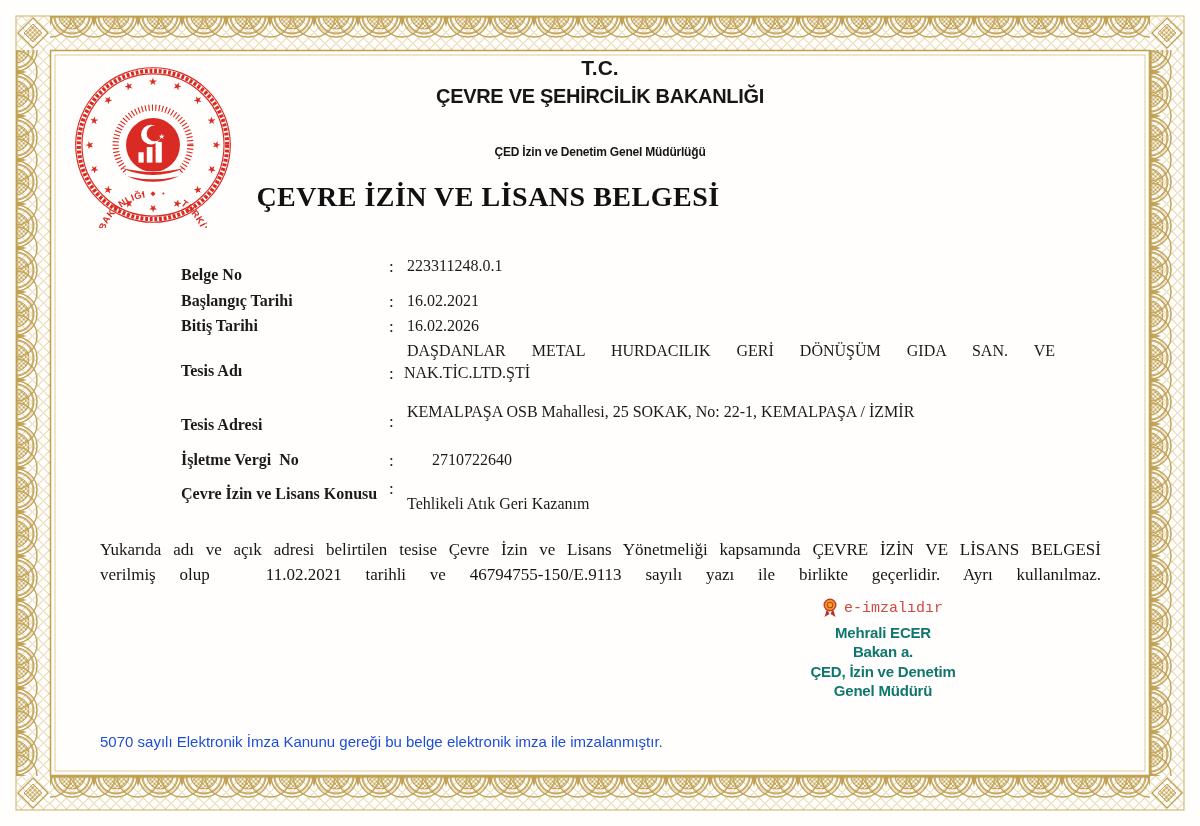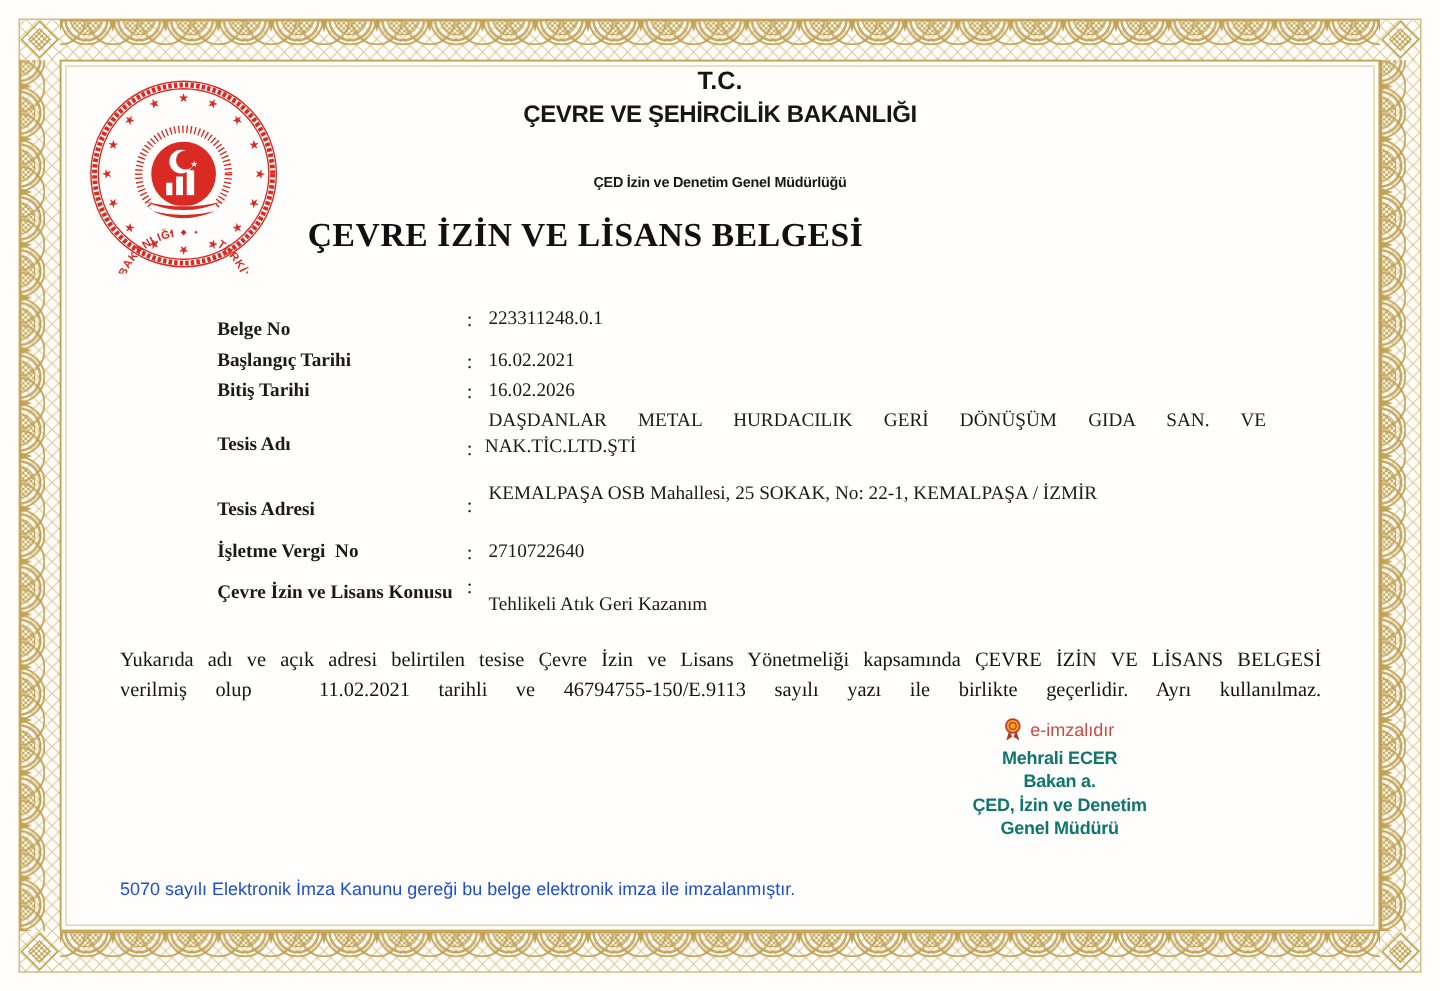--- a/index.html
+++ b/index.html
@@ -26,21 +26,21 @@
   .fvalue{position:absolute;left:407px;font-size:16px;color:#1a1a1a;white-space:pre;}
   .fjust{text-align:justify;text-align-last:justify;white-space:normal;}
 
   
   .pline{position:absolute;left:100px;width:1001px;font-size:17px;color:#141414;
          text-align:justify;text-align-last:justify;}
 
   
   .sig{position:absolute;left:760px;top:598px;width:246px;text-align:center;
        font-family:"Liberation Sans", sans-serif;}
-  .esign-row{display:flex;align-items:center;justify-content:center;gap:7px;height:20px;margin-bottom:5px;}
+  .esign-row{display:flex;align-items:center;justify-content:center;gap:7px;height:20px;margin-bottom:5px;font-family:Liberation Mono, monospace;}
   .esign-label{color:#cf4a42;font-size:15px;}
   .sig-name,.sig-line{font-weight:bold;font-size:15px;color:#0f766e;line-height:19.4px;letter-spacing:-0.2px;}
 
   
   .legal{position:absolute;left:100px;top:733px;font-family:"Liberation Sans", sans-serif;
          font-size:15px;color:#1d4ed8;}
 
   
   .seal{position:absolute;left:70px;top:62px;width:166px;height:166px;}
 </style>
@@ -184,21 +184,21 @@
     <div class="fvalue fjust" style="top:342px;width:648px;">DAŞDANLAR METAL HURDACILIK GERİ DÖNÜŞÜM GIDA SAN. VE</div>
     <span class="fcolon" style="top:364px;">:</span>
     <div class="fvalue" style="top:364px;left:400px;"> NAK.TİC.LTD.ŞTİ</div>
 
     <div class="flabel" style="top:416px;">Tesis Adresi</div>
     <span class="fcolon" style="top:412px;">:</span>
     <div class="fvalue" style="top:403px;">KEMALPAŞA OSB Mahallesi, 25 SOKAK, No: 22-1, KEMALPAŞA / İZMİR</div>
 
     <div class="flabel" style="top:451px;">İşletme Vergi  No</div>
     <span class="fcolon" style="top:451px;">:</span>
-    <div class="fvalue" style="top:451px;">2710722640</div>
+    <div class="fvalue" style="top:451px;margin-left:25px;">2710722640</div>
 
     <div class="flabel" style="top:485px;">Çevre İzin ve Lisans Konusu</div>
     <span class="fcolon" style="top:479px;">:</span>
     <div class="fvalue" style="top:495px;">Tehlikeli Atık Geri Kazanım</div>
   </div>
 
   <div class="pline" style="top:540px;">Yukarıda adı ve açık adresi belirtilen tesise Çevre İzin ve Lisans Yönetmeliği kapsamında ÇEVRE İZİN VE LİSANS BELGESİ</div>
   <div class="pline" style="top:565px;">verilmiş olup   11.02.2021 tarihli ve 46794755-150/E.9113 sayılı yazı ile birlikte geçerlidir. Ayrı kullanılmaz.</div>
 
   <div class="sig">

